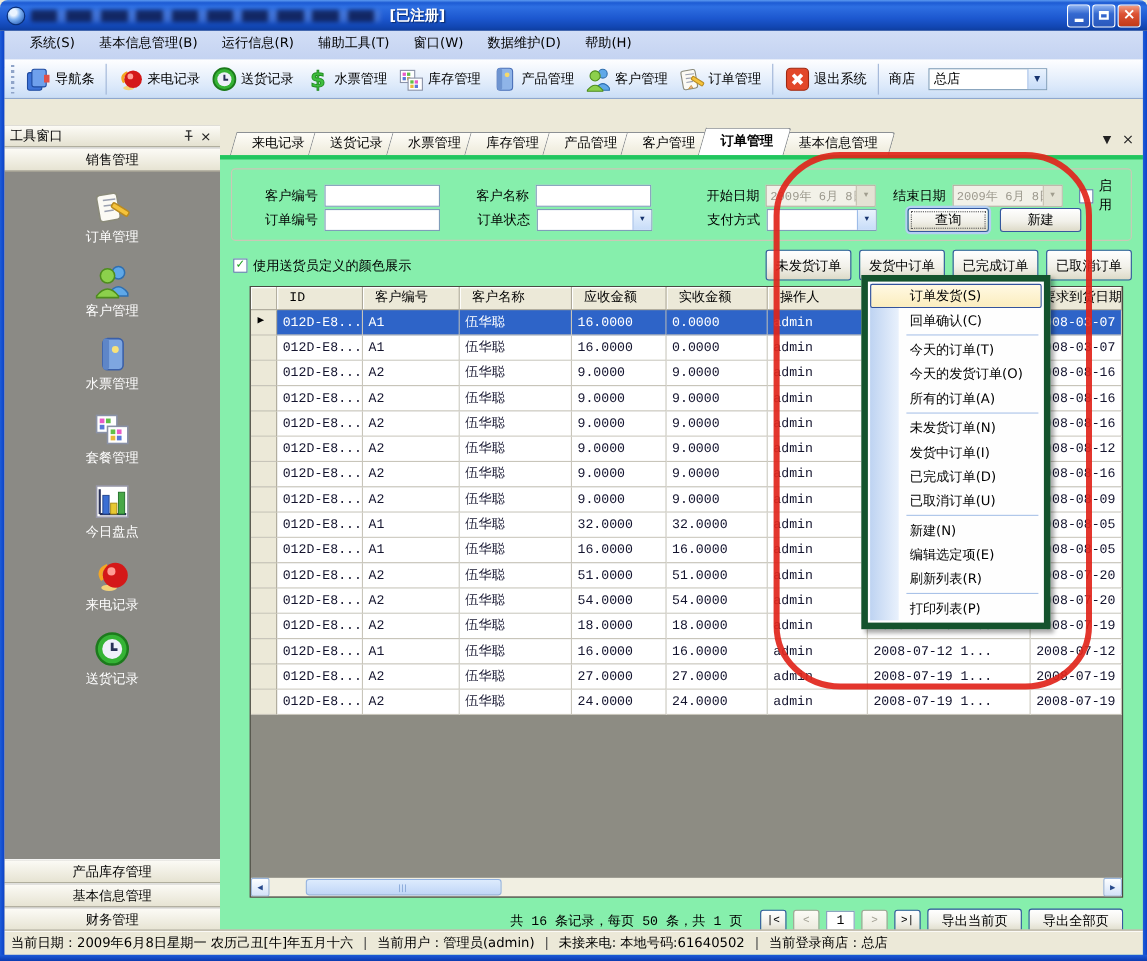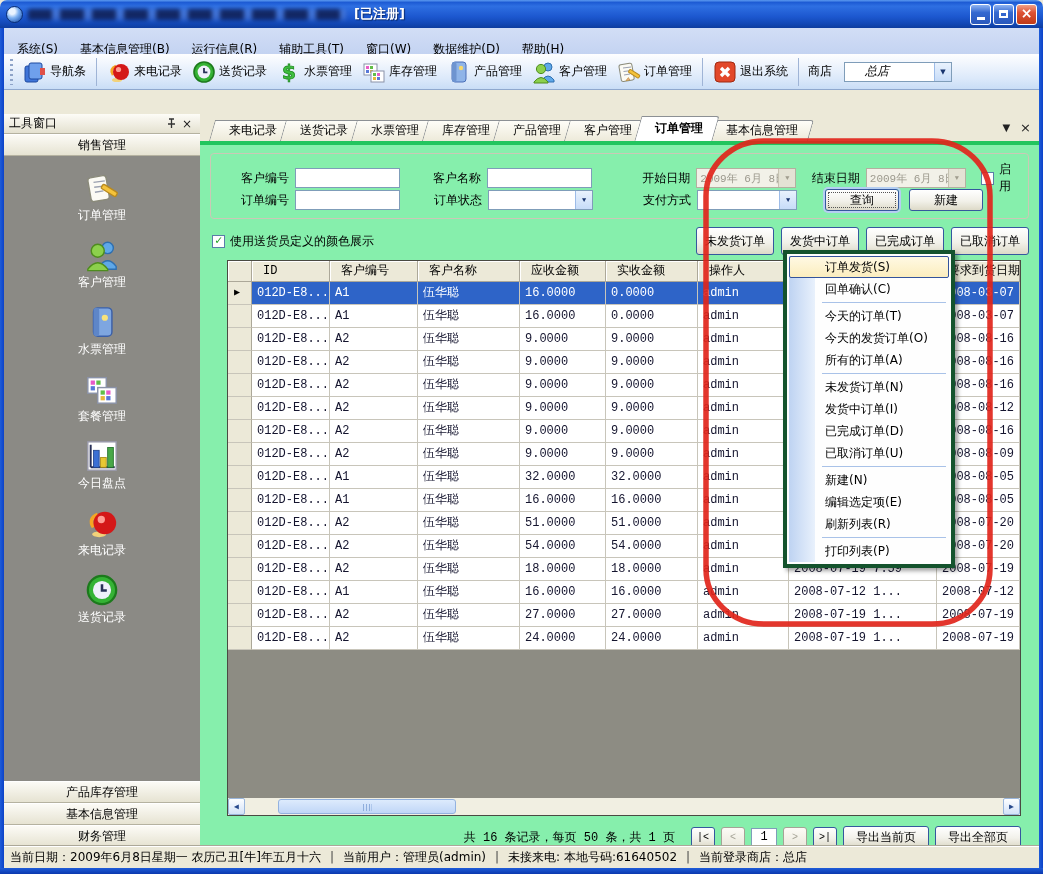--- a/index.html
+++ b/index.html
@@ -28,34 +28,34 @@
   .win-controls{margin-left:auto;display:flex;gap:2px;}
   .win-btn{width:21px;height:21px;border:1px solid #fff;border-radius:3px;color:#fff;
     background:linear-gradient(180deg,#8FB4F2,#3468D0 40%,#2A58BC);display:flex;align-items:center;justify-content:center;
     font-size:12px;line-height:1;cursor:pointer;}
   .win-btn .min-glyph{width:8px;height:3px;background:#fff;margin-top:9px;}
   .win-btn .max-glyph{width:9px;height:8px;border:2px solid #fff;border-top-width:3px;}
   .win-btn.close{background:linear-gradient(180deg,#F0A086,#DD5235 40%,#C03A18);}
   .win-btn.close span{font-weight:bold;font-size:14px;margin-top:-2px;}
   
   .menubar{position:absolute;left:4px;right:4px;top:28px;height:34px;background:linear-gradient(180deg,#D2DEF6,#C0D0F0);
-    display:flex;align-items:flex-end;padding:0 2px;border-bottom:1px solid #9DB2DC;}
+    display:flex;align-items:flex-start;padding:0 12px;border-bottom:1px solid #9DB2DC;}
   .menu-item{padding:3px 11px;cursor:pointer;}
   
   .toolbar{position:absolute;left:4px;right:4px;top:54px;height:36px;
     background:linear-gradient(180deg,#FEFEFF,#DCE9FA 70%,#C9DDF6);border-bottom:1px solid #8FA8CE;
     display:flex;align-items:center;padding:0 4px;}
   .grip{width:3px;height:26px;margin:0 5px 0 2px;
     background:repeating-linear-gradient(180deg,#8FA4C8 0 2px,transparent 2px 5px);}
   .tb-btn{display:flex;align-items:center;gap:3px;padding:2px 5px;cursor:pointer;white-space:nowrap;}
   .tb-btn svg{width:24px;height:24px;flex:0 0 auto;}
   .tb-sep{width:1px;height:28px;background:#9FB4D6;margin:0 5px;}
   .shop-wrap{display:flex;align-items:center;gap:6px;margin-left:4px;}
   .shop-combo{width:108px;height:20px;background:#fff;border:1px solid #7F9DB9;display:flex;align-items:center;cursor:pointer;}
-  .shop-combo .val{flex:1;padding-left:20px;font-style:italic;}
+  .shop-combo .val{flex:1;padding-left:4px;}
   .combo-arrow{width:17px;height:100%;background:linear-gradient(180deg,#E9F2FD,#C7DCF8);border-left:1px solid #9DBCE8;
     display:flex;align-items:center;justify-content:center;font-size:7px;color:#17336E;}
   
   .main{position:absolute;left:4px;right:4px;top:90px;height:755px;display:flex;margin-top:24px;}
   
   .sidebar{width:196px;flex:0 0 auto;display:flex;flex-direction:column;background:#8B8A85;}
   .sb-header{height:20px;background:linear-gradient(180deg,#FDFCF7,#E4E1D0);border-bottom:1px solid #B5B2A0;
     display:flex;align-items:center;padding:0 5px;}
   .sb-header .ttl{flex:1;}
   .sb-hbtn{width:16px;height:16px;display:flex;align-items:center;justify-content:center;cursor:pointer;color:#222;}
@@ -133,21 +133,21 @@
   .pager{position:absolute;left:27px;width:794px;top:679px;height:26px;display:flex;align-items:center;justify-content:flex-end;gap:6px;}
   .pager .summary{margin-right:10px;}
   .nav-btn{width:24px;height:21px;padding:0;font-size:10px;}
   .nav-btn.disabled{border-color:#A5A396;color:#A5A396;background:linear-gradient(180deg,#FCFBF6,#EAE8DB);cursor:default;}
   .page-box{width:26px;height:18px;border:1px solid #7F9DB9;background:#fff;text-align:center;font:inherit;padding:0;}
   
   .statusbar{position:absolute;left:4px;right:4px;top:845px;height:23px;background:#ECE9D8;
     border-top:1px solid #ACA899;box-shadow:inset 0 1px 0 #fff;display:flex;align-items:center;padding:0 6px;gap:9px;white-space:nowrap;overflow:hidden;}
   .sb-pipe{color:#444;}
   
-  .ctx-menu{position:absolute;left:783px;top:250px;width:172px;background:#FEFEFE;border:4px solid #14532d;
+  .ctx-menu{position:absolute;left:783px;top:250px;width:172px;background:#FEFEFE;border:6px solid #14532d;
     box-shadow:3px 3px 4px rgba(0,0,0,.35);padding:2px;z-index:30;}
   .ctx-strip{position:absolute;left:2px;top:2px;bottom:2px;width:26px;background:linear-gradient(90deg,#BED3F2,#E9F1FC);}
   .ctx-item{position:relative;padding:4px 6px 4px 36px;cursor:pointer;line-height:14px;white-space:nowrap;}
   .ctx-item.highlighted{border:1px solid #33539C;border-radius:2px;background:linear-gradient(180deg,#FFF9E3,#FBEDBE);
     padding:3px 5px 3px 35px;}
   .ctx-sep{height:1px;background:#A9C2E8;margin:2px 3px 2px 33px;position:relative;}
   
   .annotation{position:absolute;inset:0;width:100%;height:100%;pointer-events:none;z-index:50;}
 </style>
 </head>

